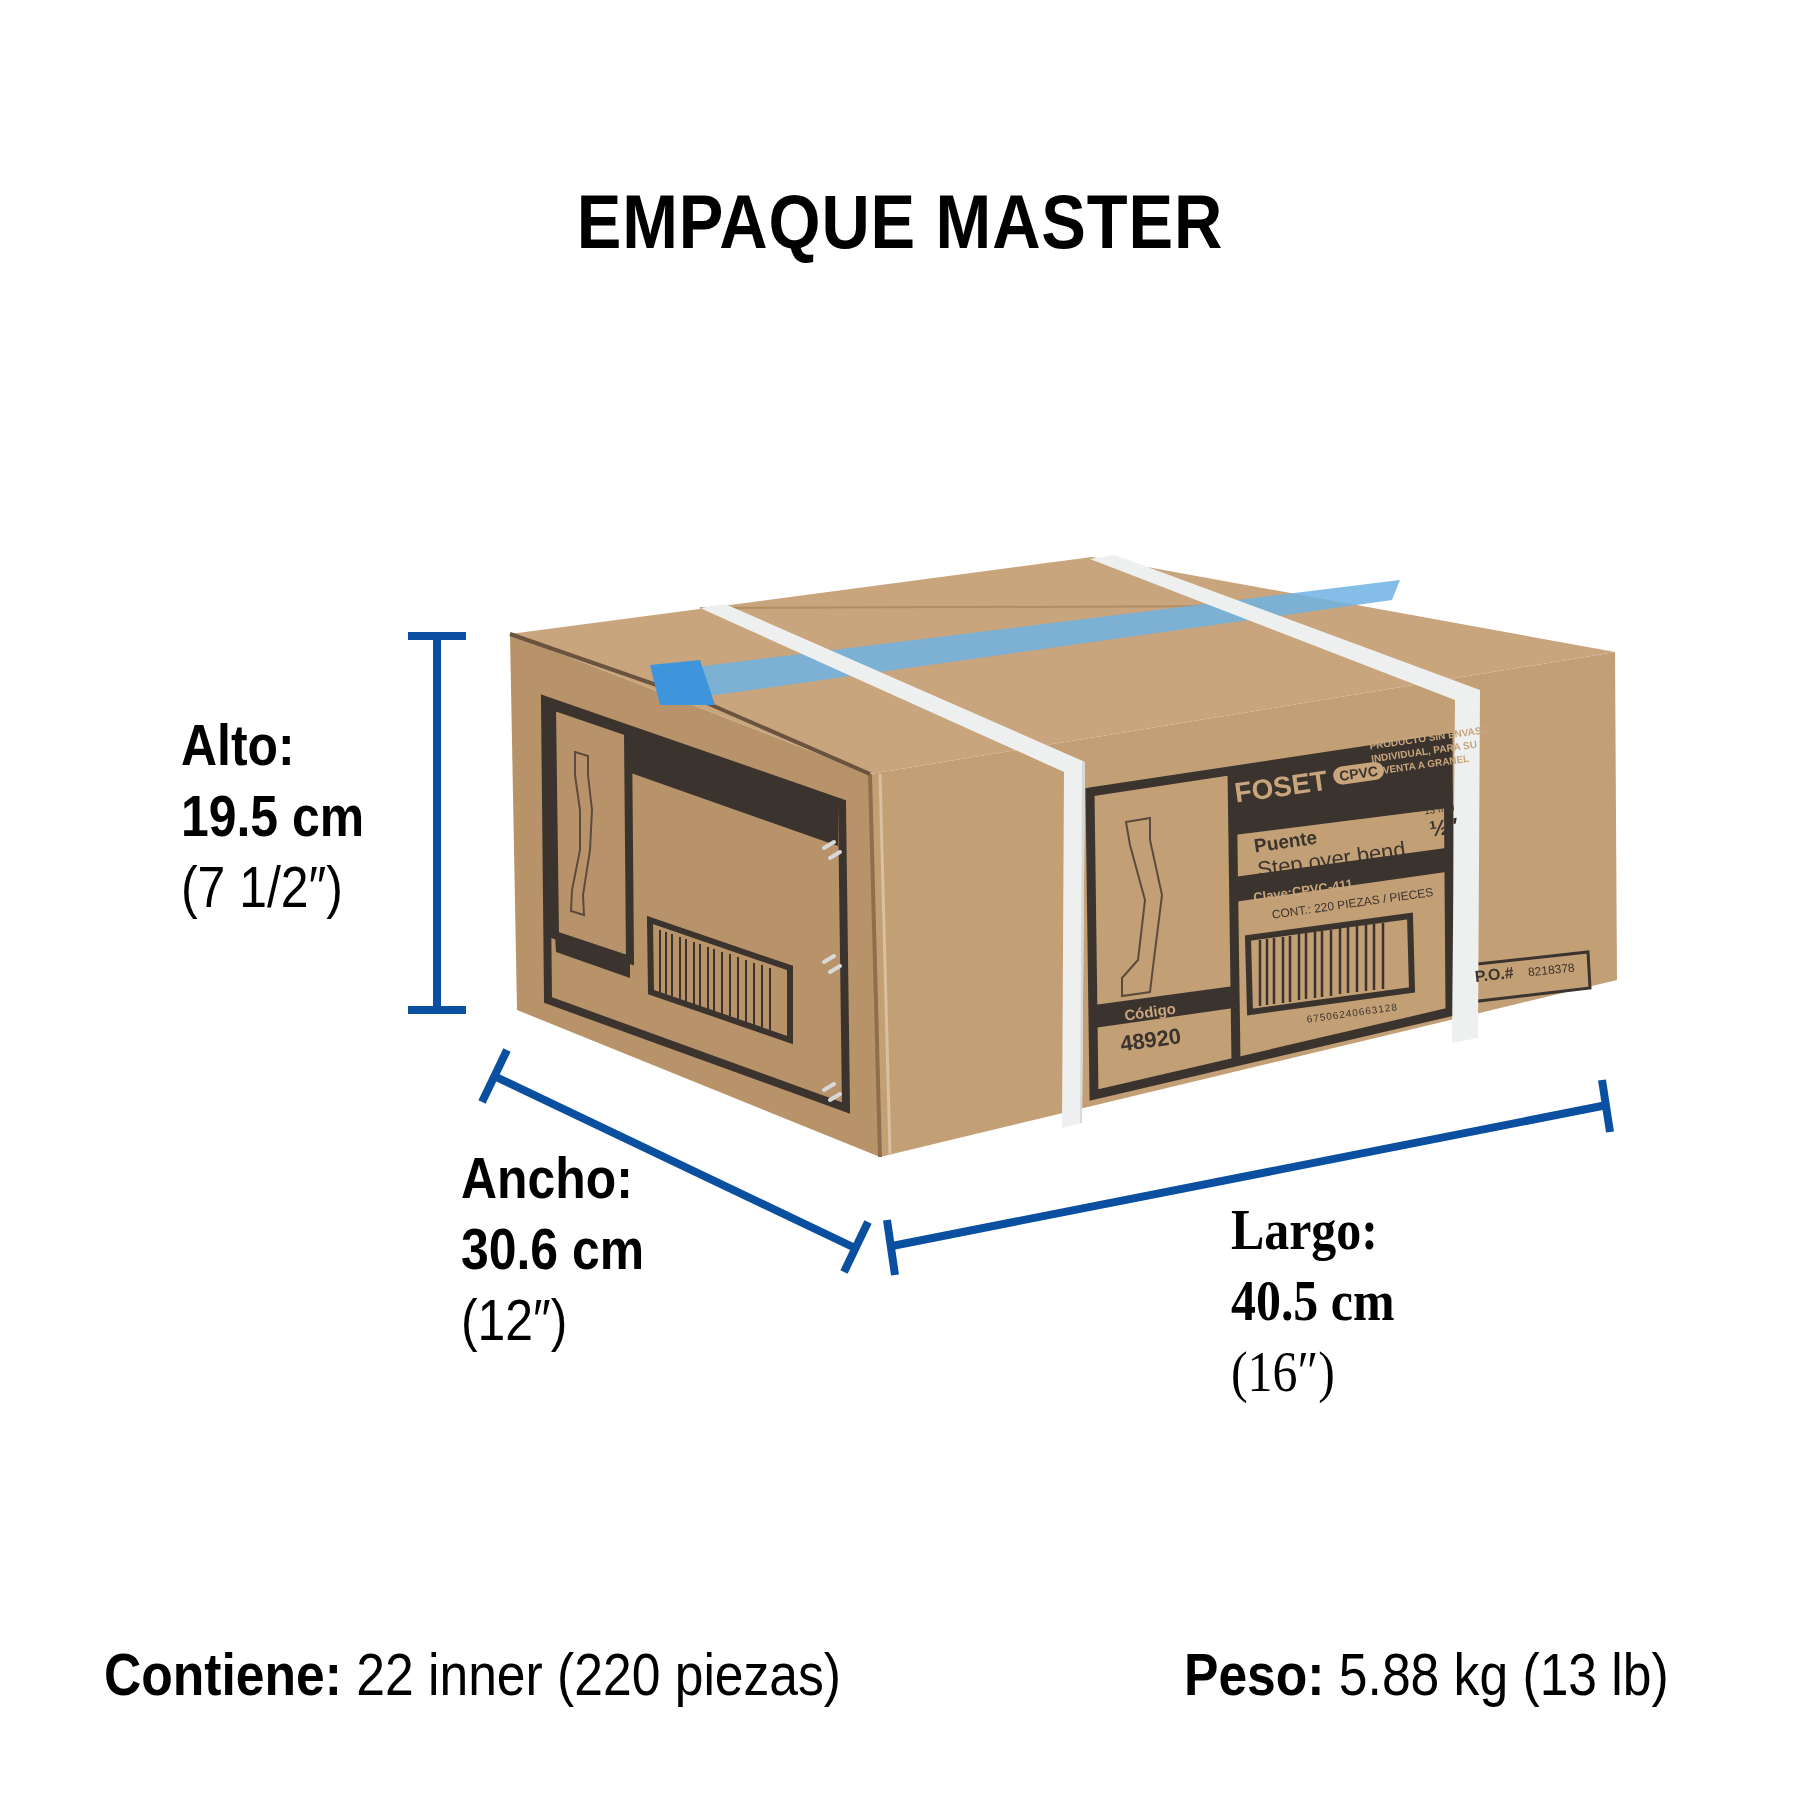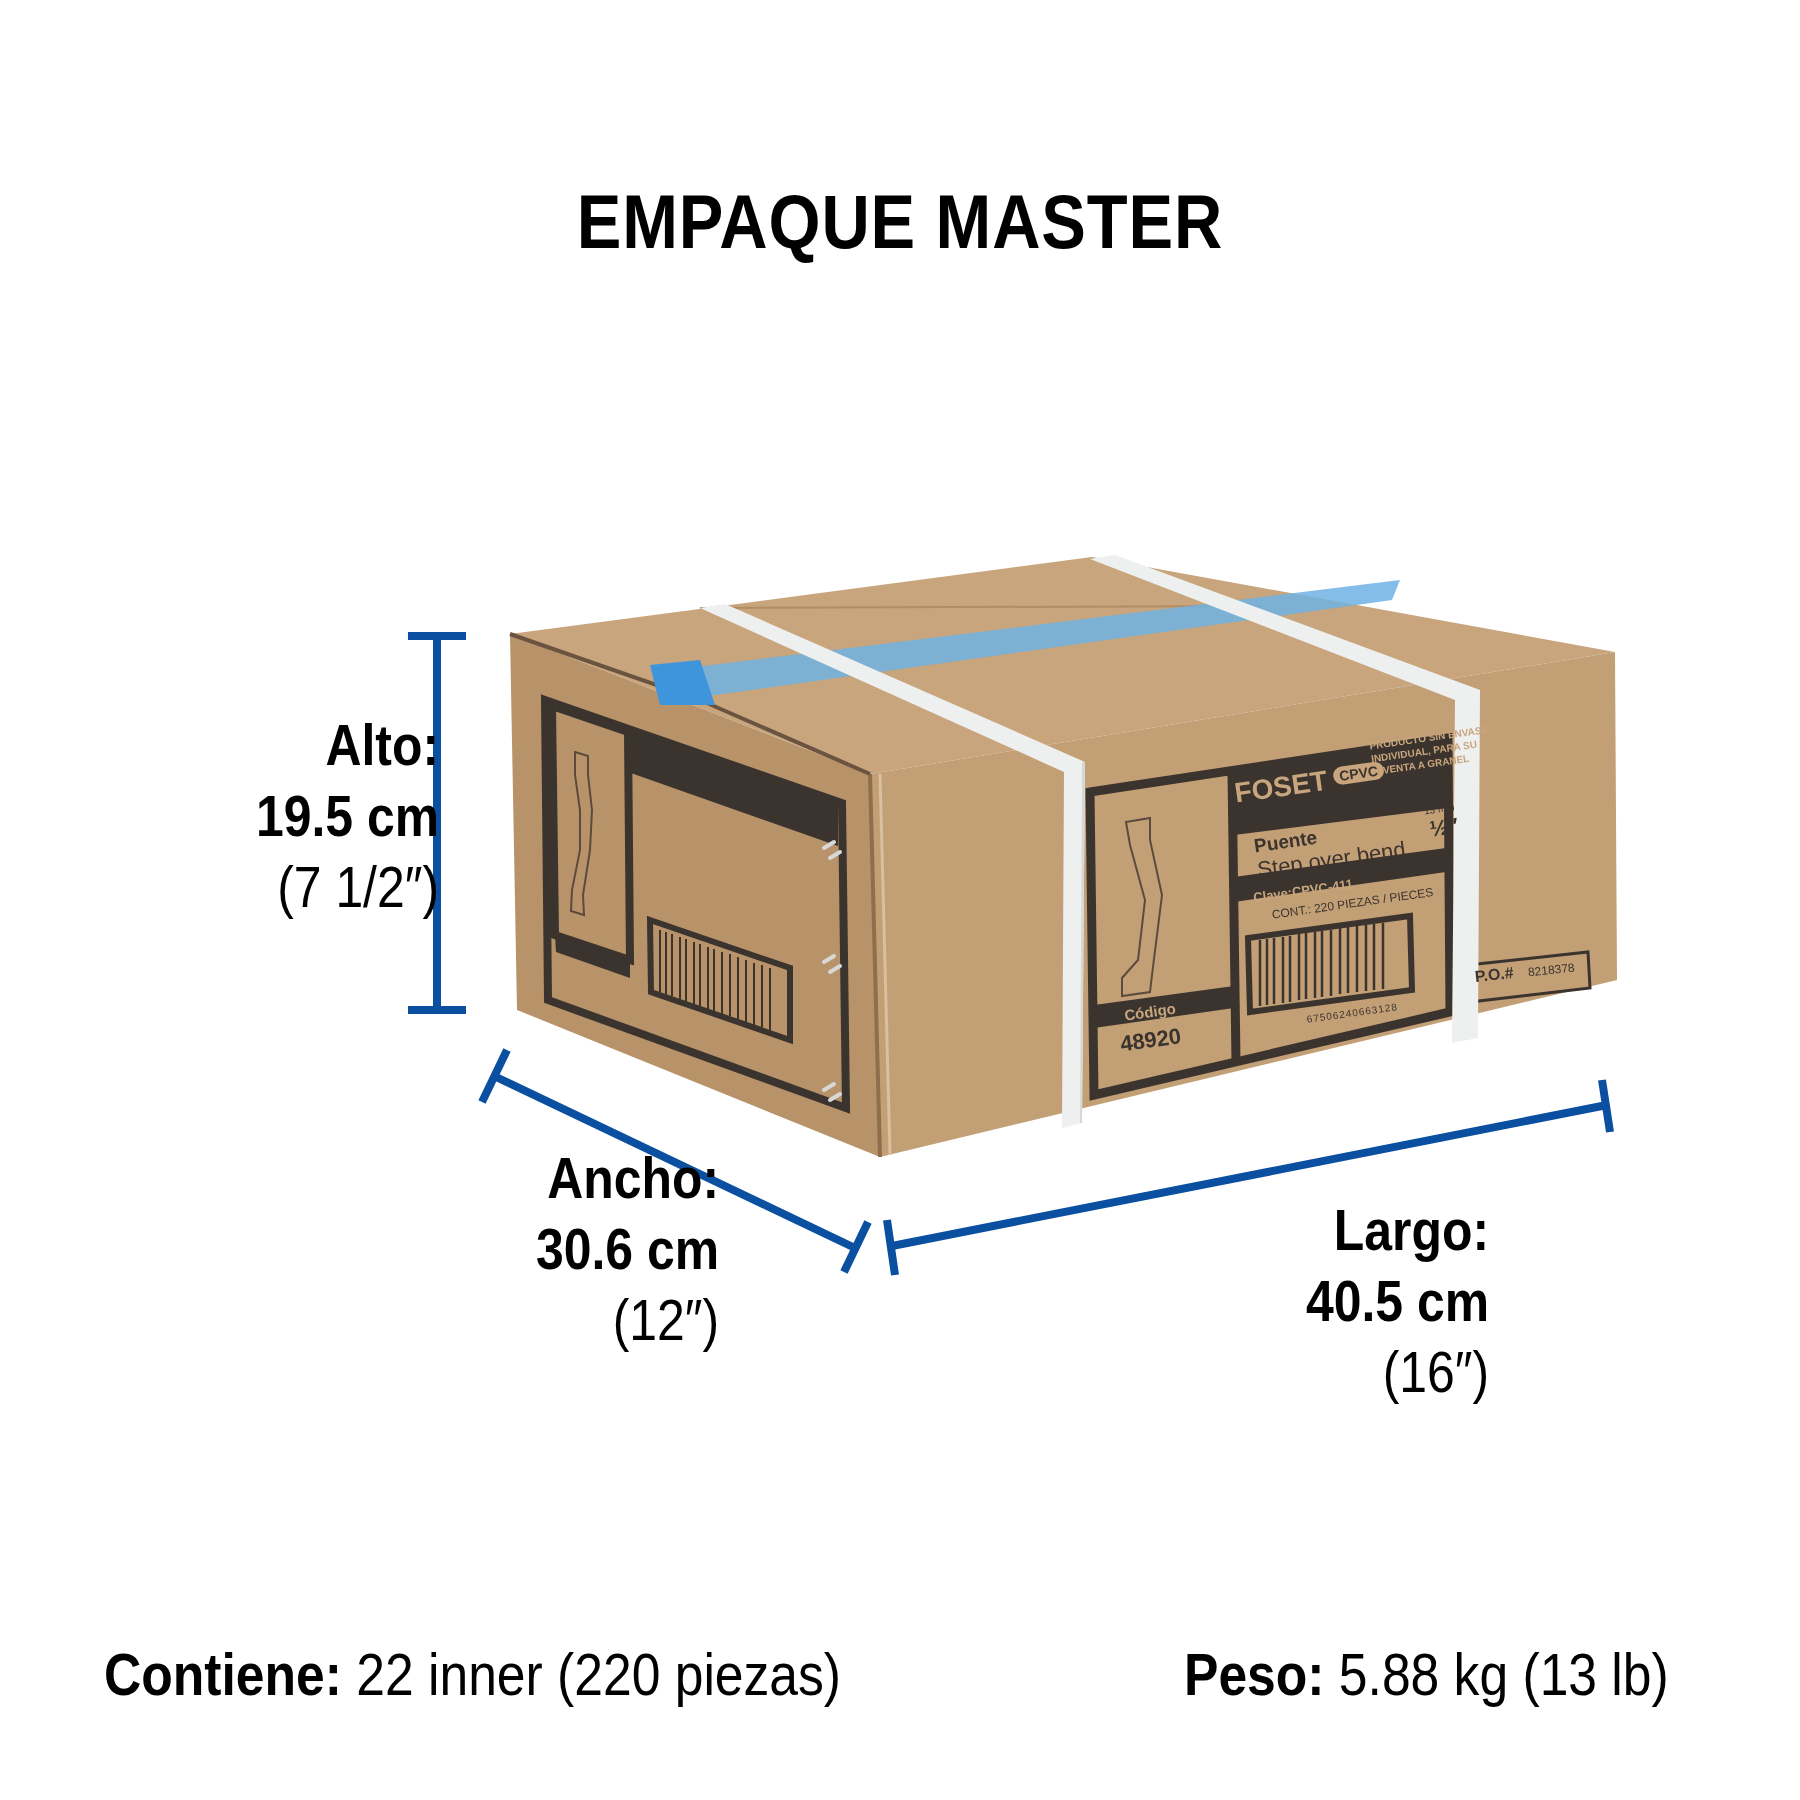--- a/index.html
+++ b/index.html
@@ -1,25 +1,25 @@
 <!DOCTYPE html>
 <html><head>
 <meta charset="utf-8">
 <style>
   html, body { margin: 0; padding: 0; background: #ffffff; }
   body { width: 1800px; height: 1800px; position: relative; overflow: hidden;
          font-family: "Liberation Sans", "DejaVu Sans", sans-serif; color: #000; }
   .title { position: absolute; left: 0; width: 1800px; top: 178px; text-align: center;
            font-size: 76px; font-weight: 700; letter-spacing: 1px; transform: scaleX(0.88); }
-  .dim-label { position: absolute; text-align: right; font-weight: 700; line-height: 1.22; }
+  .dim-label { position: absolute; text-align: left; font-weight: 700; line-height: 1.22; }
   .dim-label .lbl, .dim-label .val { display: block; font-size: 58px; transform: scaleX(0.86); }
   .dim-label .imp { display: block; font-size: 58px; font-weight: 400; transform: scaleX(0.86); }
   #alto-label { left: 160px; top: 710px; width: 300px; }
   #ancho-label { left: 440px; top: 1143px; width: 300px; }
-  #largo-label { left: 1210px; top: 1195px; width: 300px; }
+  #largo-label { left: 1210px; top: 1195px; width: 300px; font-family: Liberation Serif, serif; }
   .footer { position: absolute; top: 1640px; font-size: 60px; transform-origin: left top; transform: scaleX(0.86); white-space: nowrap; }
   .footer b { font-weight: 700; }
   #contiene { left: 104px; }
   #peso { left: 1184px; }
   svg.art { position: absolute; left: 0; top: 0; }
 </style>
 </head>
 <body>
 
 <div class="title">EMPAQUE MASTER</div>

